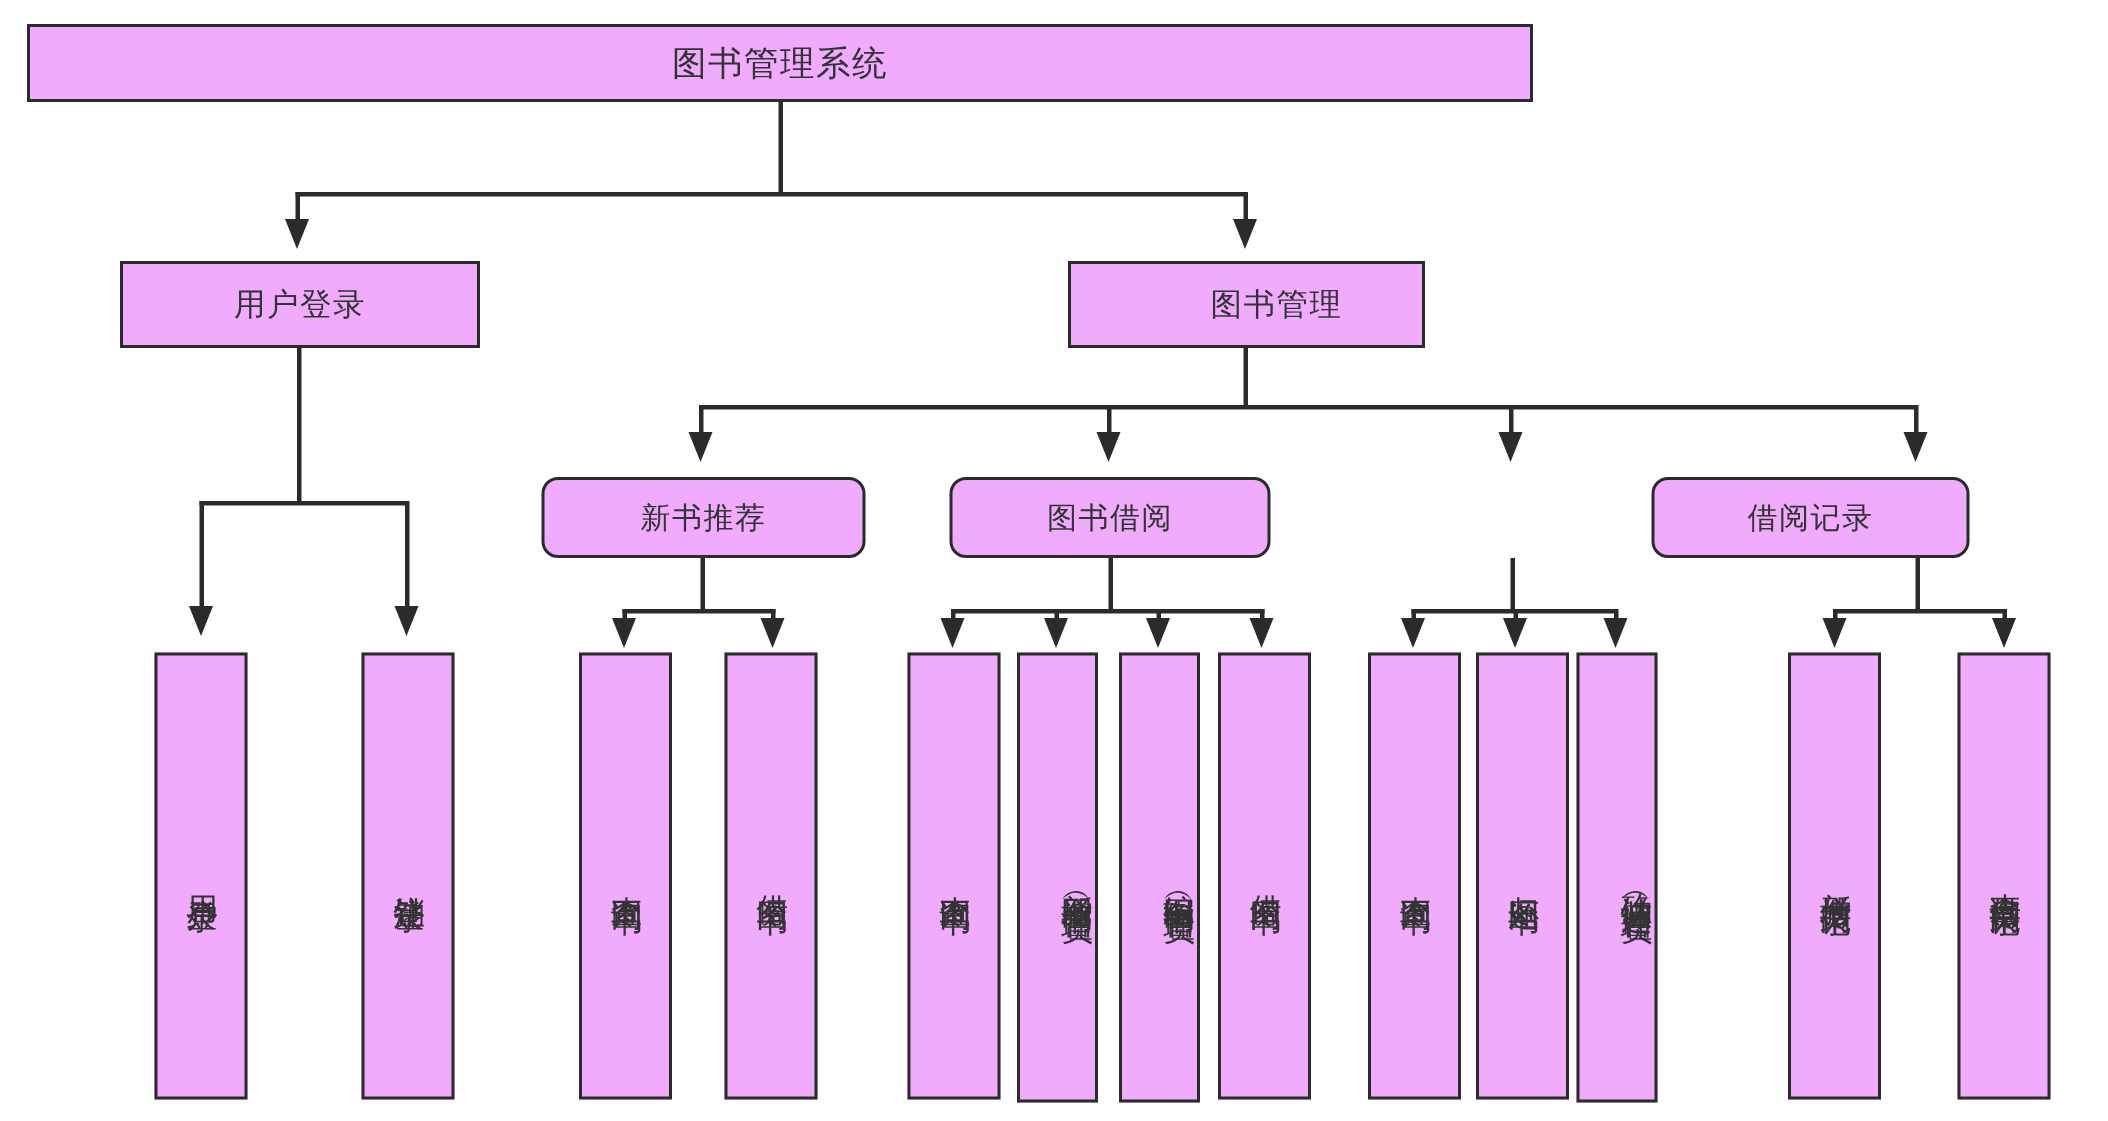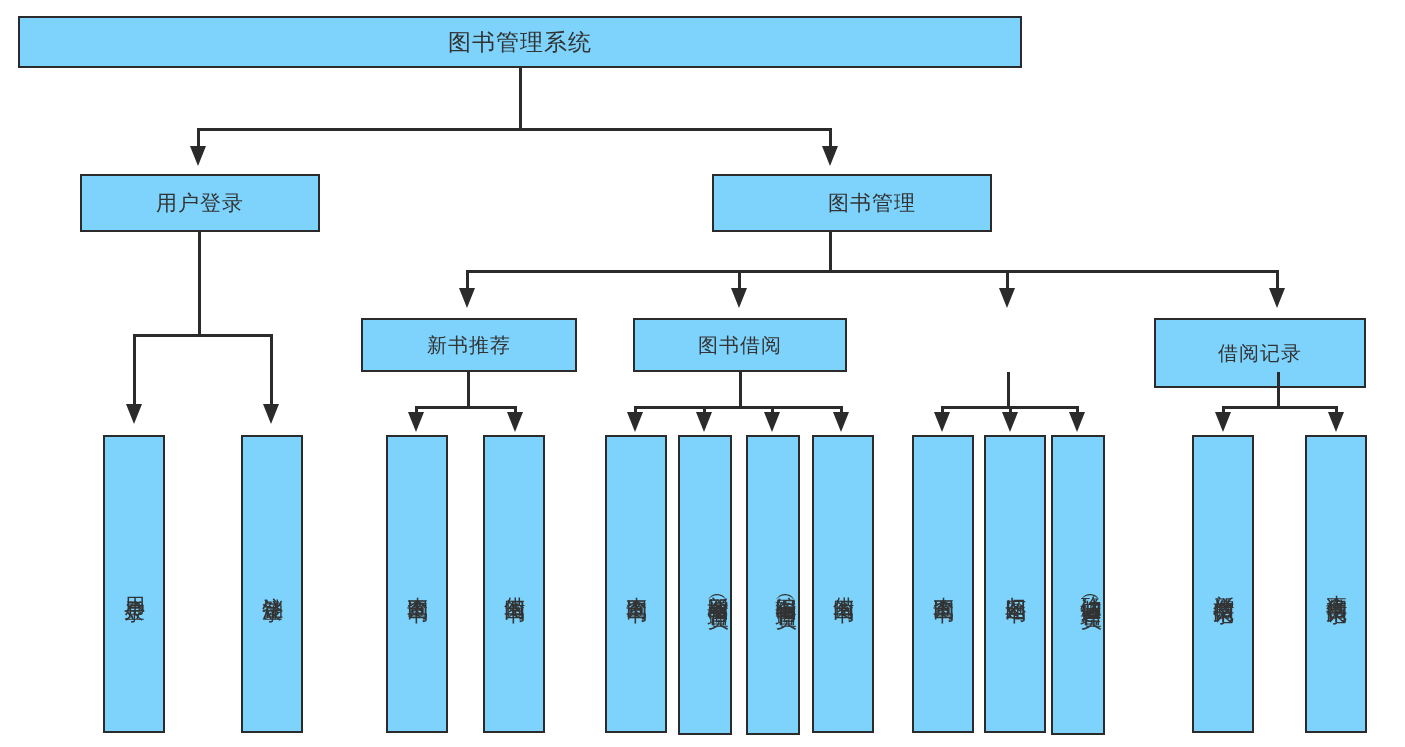--- a/index.html
+++ b/index.html
@@ -12,37 +12,38 @@
     position:relative;
     width:1405px;
     height:747px;
     background:#ffffff;
     overflow:hidden;
   }
   
   .node{
     position:absolute;
     box-sizing:border-box;
-    background:#7dd3fc;
+    background:#f0abfc;
     border:2px solid #2b2b2b;
     display:flex;
     align-items:center;
     justify-content:center;
     color:#333333;
     text-align:center;
     letter-spacing:1px;
   }
   .node.root{
     font-size:23px;
   }
   .node.lvl2{
     font-size:21px;
   }
   .node.lvl3{
     font-size:20px;
+    border-radius:11px;
   }
   
   .node.leaf{
     font-size:21px;
     writing-mode:vertical-rl;
     text-orientation:upright;
     align-items:flex-start;
     justify-content:center;
     padding-top:6px;
     line-height:1.22;
@@ -96,21 +97,21 @@
   <div class="hline" style="left:197px;top:128px;width:634px;"></div>
   <div class="vline" style="left:197px;top:128px;height:20px;"></div>
   <div class="arrow" style="left:190px;top:146px;"></div>
   <div class="vline" style="left:829px;top:128px;height:20px;"></div>
   <div class="arrow" style="left:822px;top:146px;"></div>
 
   <div class="node lvl2" style="left:80px;top:174px;width:240px;height:58px;">
     <span class="lbl">用户登录</span>
   </div>
 
-  <div class="node lvl2" style="left:712px;top:174px;width:280px;height:58px;padding-left:40px;">
+  <div class="node lvl2" style="left:712px;top:174px;width:238px;height:58px;padding-left:40px;">
     <span class="lbl">图书管理</span>
   </div>
 
   <div class="vline" style="left:198px;top:232px;height:104px;"></div>
   <div class="hline" style="left:133px;top:334px;width:139px;"></div>
   <div class="vline" style="left:133px;top:334px;height:72px;"></div>
   <div class="arrow" style="left:126px;top:404px;"></div>
   <div class="vline" style="left:270px;top:334px;height:72px;"></div>
   <div class="arrow" style="left:263px;top:404px;"></div>
 
@@ -127,21 +128,21 @@
 
   <div class="node lvl3" style="left:361px;top:318px;width:216px;height:54px;">
     <span class="lbl">新书推荐</span>
   </div>
 
   <div class="node lvl3" style="left:633px;top:318px;width:214px;height:54px;align-items:center;">
     <span class="lbl">图书借阅</span>
   </div>
 
 
-  <div class="node lvl3" style="left:1154px;top:318px;width:212px;height:70px;">
+  <div class="node lvl3" style="left:1101px;top:318px;width:212px;height:54px;">
     <span class="lbl">借阅记录</span>
   </div>
 
   <div class="vline" style="left:467px;top:372px;height:36px;"></div>
   <div class="hline" style="left:415px;top:406px;width:102px;"></div>
   <div class="vline" style="left:415px;top:406px;height:8px;"></div>
   <div class="arrow" style="left:408px;top:412px;"></div>
   <div class="vline" style="left:514px;top:406px;height:8px;"></div>
   <div class="arrow" style="left:507px;top:412px;"></div>
 

